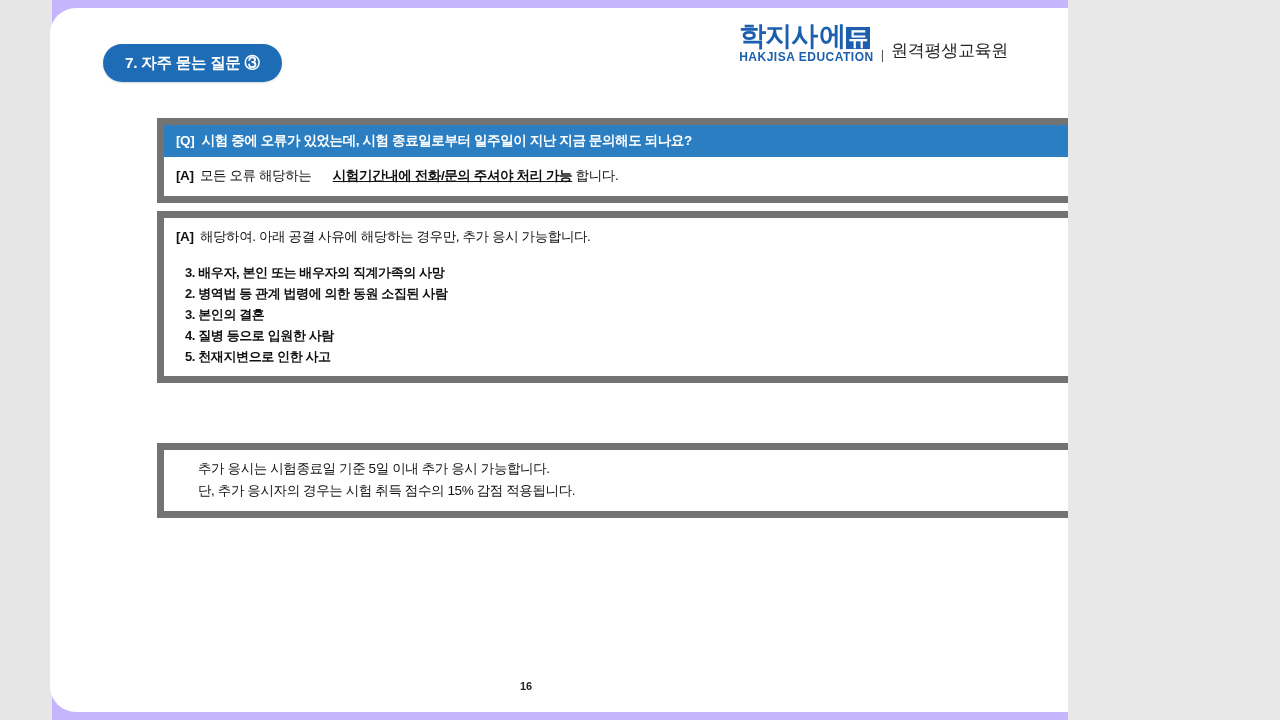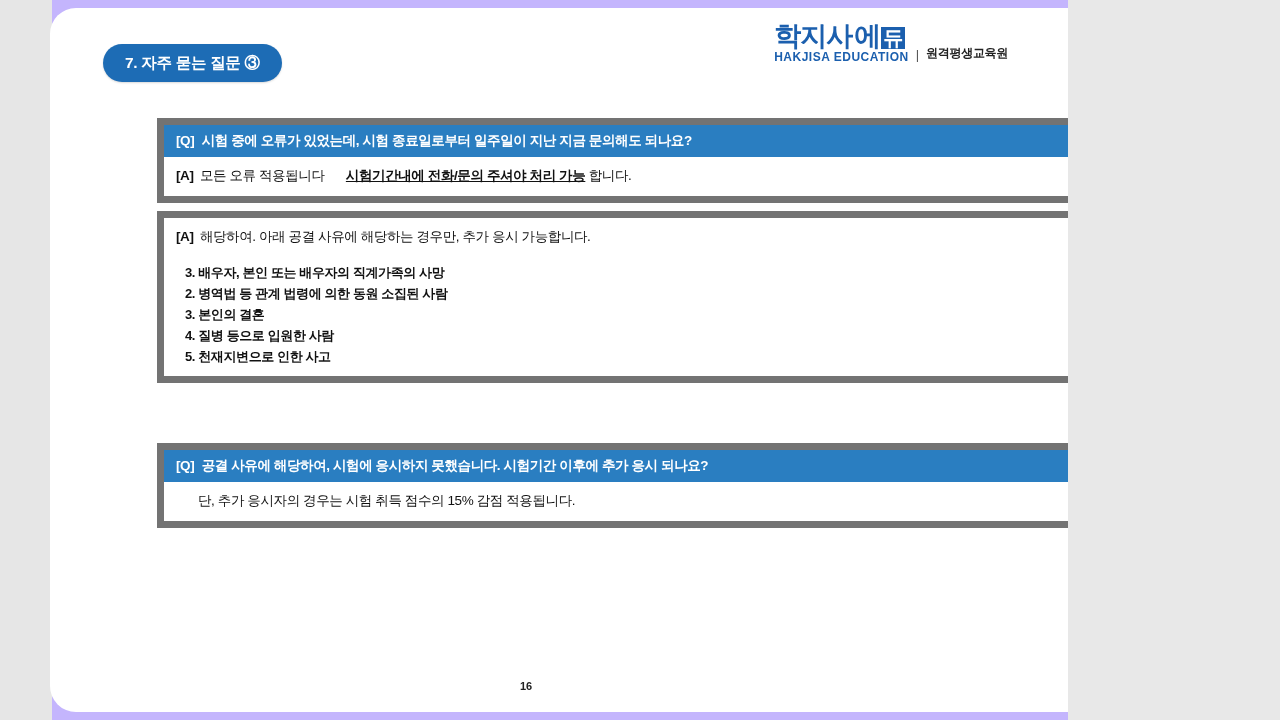--- a/index.html
+++ b/index.html
@@ -59,21 +59,21 @@
   .logo-sub {
     font-size: 12px; font-weight: bold; color:#1b5fae;
     letter-spacing: 0.5px;
     margin-top: -4px;
     text-align: left;
   }
   .logo-divider {
     color: #555; font-size: 13px; margin: 0 3px 2px 3px;
   }
   .logo-tail {
-    font-size: 12px; font-weight: bold; color: #222;
+    font-size: 17px; font-weight: normal; color: #222;
     margin-bottom: 2px; letter-spacing: -0.3px;
   }
 
   
   .title-pill {
     position: absolute;
     left: 103px; top: 44px;
     height: 38px;
     padding: 16px 22px;
     background: #1d6cb5;
@@ -161,21 +161,21 @@
   <div class="title-pill">7. 자주 묻는 질문 ③</div>
 
   <div class="faq-block" style="top:118px;">
     <div class="q-bar">
       <span class="tag">[Q]</span>
       <span>시험 중에 오류가 있었는데, 시험 종료일로부터 일주일이 지난 지금 문의해도 되나요?</span>
     </div>
     <div class="a-body">
       <div class="a-line">
         <span class="a-tag">[A]</span>
-        <span>모든 오류 적용됩니다 </span>
+        <span>모든 오류 해당하는 </span>
         <span class="u">시험기간내에 전화/문의 주셔야 처리 가능</span>
         <span>합니다.</span>
       </div>
     </div>
   </div>
 
   <div class="faq-block" style="top:211px;">
     <div class="a-body">
       <div class="a-line">
         <span class="a-tag">[A]</span>
@@ -185,23 +185,20 @@
         <div class="item">3. 배우자, 본인 또는 배우자의 직계가족의 사망</div>
         <div class="item">2. 병역법 등 관계 법령에 의한 동원 소집된 사람</div>
         <div class="item">3. 본인의 결혼</div>
         <div class="item">4. 질병 등으로 입원한 사람</div>
         <div class="item">5. 천재지변으로 인한 사고</div>
       </div>
     </div>
   </div>
 
   <div class="faq-block" style="top:443px;">
-    <div class="q-bar">
-      <span class="tag">[Q]</span>
-      <span>공결 사유에 해당하여, 시험에 응시하지 못했습니다. 시험기간 이후에 추가 응시 되나요?</span>
-    </div>
     <div class="a-body">
+      <div class="a-line indent-line">추가 응시는 시험종료일 기준 5일 이내 추가 응시 가능합니다.</div>
       <div class="a-line indent-line">단, 추가 응시자의 경우는 시험 취득 점수의 15% 감점 적용됩니다.</div>
     </div>
   </div>
 
   <div class="page-num">16</div>
 </div>
 
 </body></html>

